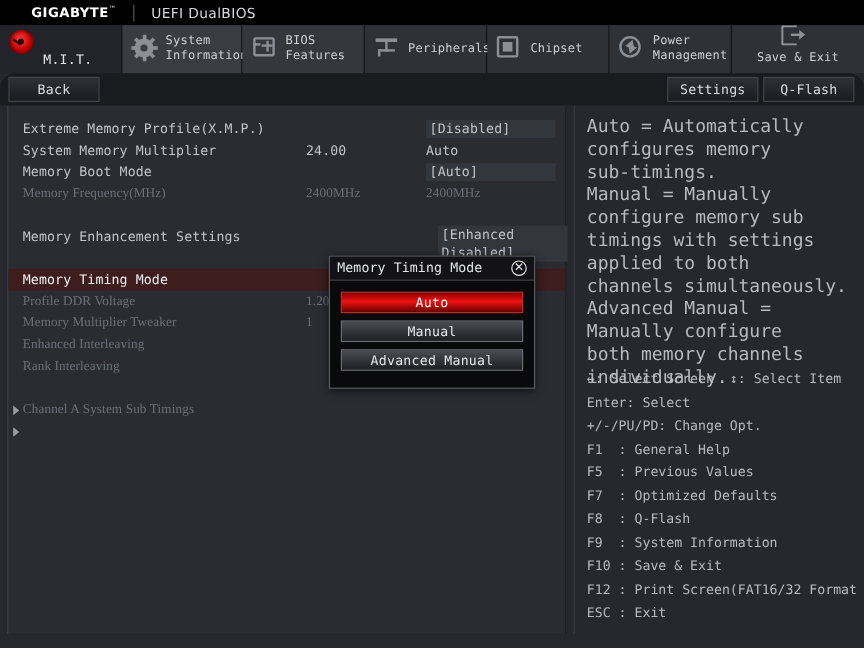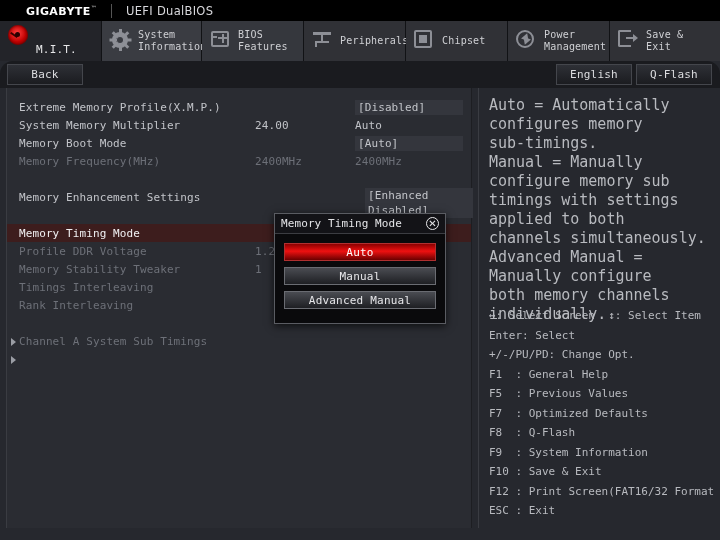--- a/index.html
+++ b/index.html
@@ -49,21 +49,21 @@
     border-right: 1px solid #111215;
     position: relative;
     min-width: 0;
   }
   .navtab.first { background: #232429; width: 102px; }
   .navtab.t-sys { width: 100px; background: #3a3c42; }
   .navtab.t-bios { width: 102px; background: #35373d; }
   .navtab.t-per { width: 102px; background: #303136; }
   .navtab.t-chip { width: 102px; background: #303136; }
   .navtab.t-pwr { width: 102px; background: #303136; }
-  .navtab.t-exit { width: 110px; background: #303136; border-right: none; }
+  .navtab.t-exit { width: 110px; background: #303136; border-right: none; flex-direction: column; }
   .navtab .tab-icon {
     width: 22px; height: 22px; flex: 0 0 22px;
     margin-right: 6px; position: relative;
   }
   .navtab .tab-label {
     font-size: 10px; color: #cfd0d4; line-height: 12px;
     white-space: pre-line; letter-spacing: .2px;
   }
   .navtab.first .tab-label {
     font-size: 11px; color: #e6e6e8; align-self: flex-end; padding-bottom: 5px;
@@ -222,21 +222,21 @@
     position: absolute; left: 478px; top: 0; width: 242px; height: 440px;
     background: #26282e;
     border-left: 1px solid #3a3c42;
   }
 
   
   .row {
     position: relative; height: 18px; display: flex; align-items: center;
     padding-left: 12px; font-size: 11px; color: #c2c4c9; letter-spacing: .1px;
   }
-  .row.dim { color: #6d7078; }
+  .row.dim { color: #6d7078; font-family: Liberation Serif, serif; }
   .row.sel { background: #3d1d1d; color: #f0f0f2; }
   .row .r-label { width: 236px; flex: 0 0 236px; white-space: nowrap; }
   .row .r-mid { width: 100px; flex: 0 0 100px; }
   .row .r-val { flex: 1 1 auto; }
   .row .r-val.box {
     background: #34363d; height: 15px; display: flex; align-items: center;
     padding-left: 3px; margin-right: 8px;
   }
   .row .arrow {
     position: absolute; left: 4px; top: 6px;
@@ -397,21 +397,21 @@
             <div class="e-arrow"></div>
             <div class="e-head"></div>
           </div>
       </div>
       <div class="tab-label">Save &amp; Exit</div>
     </div>
   </div>
 
   <div id="subbar">
     <div class="tb-btn" id="btn-back">Back</div>
-    <div class="tb-btn" id="btn-lang">English</div>
+    <div class="tb-btn" id="btn-lang">Settings</div>
     <div class="tb-btn" id="btn-qflash">Q-Flash</div>
   </div>
 
   <div id="content">
 
     <div id="left-pane">
       <div class="spacer small"></div>
 
       <div class="row">
         <span class="r-label">Extreme Memory Profile(X.M.P.)</span>
@@ -452,27 +452,27 @@
         <span class="r-val"></span>
       </div>
 
       <div class="row dim">
         <span class="r-label">Profile DDR Voltage</span>
         <span class="r-mid">1.20</span>
         <span class="r-val"></span>
       </div>
 
       <div class="row dim">
-        <span class="r-label">Memory Stability Tweaker</span>
+        <span class="r-label">Memory Multiplier Tweaker</span>
         <span class="r-mid">1</span>
         <span class="r-val"></span>
       </div>
 
       <div class="row dim">
-        <span class="r-label">Timings Interleaving</span>
+        <span class="r-label">Enhanced Interleaving</span>
         <span class="r-mid"></span>
         <span class="r-val"></span>
       </div>
 
       <div class="row dim">
         <span class="r-label">Rank Interleaving</span>
         <span class="r-mid"></span>
         <span class="r-val"></span>
       </div>
 

